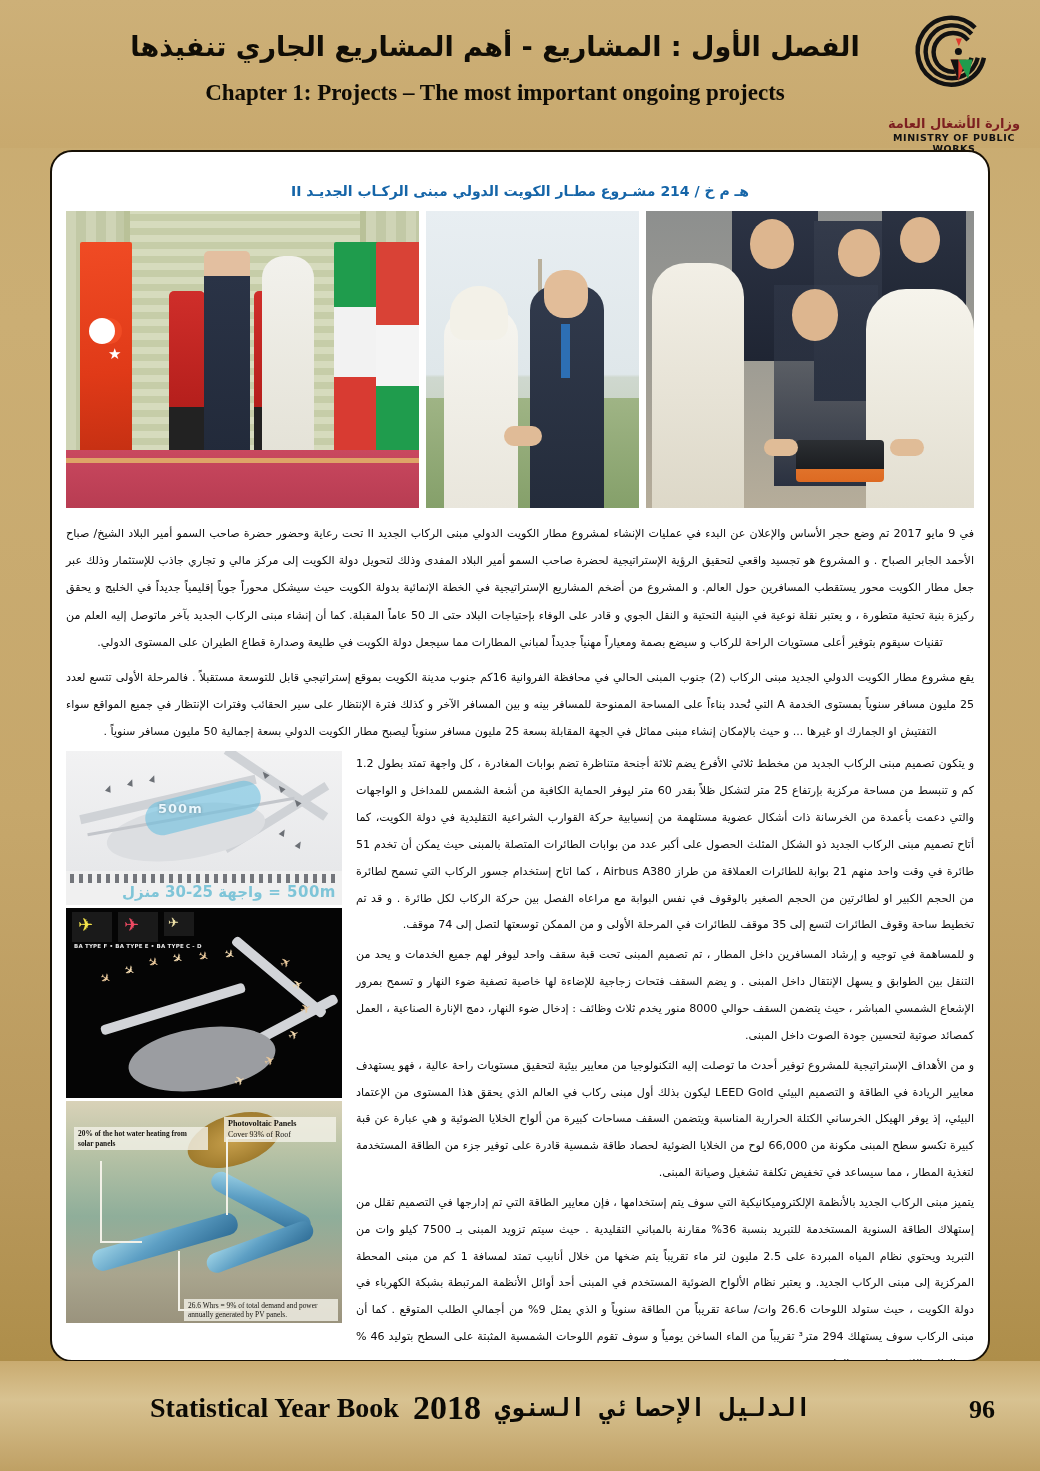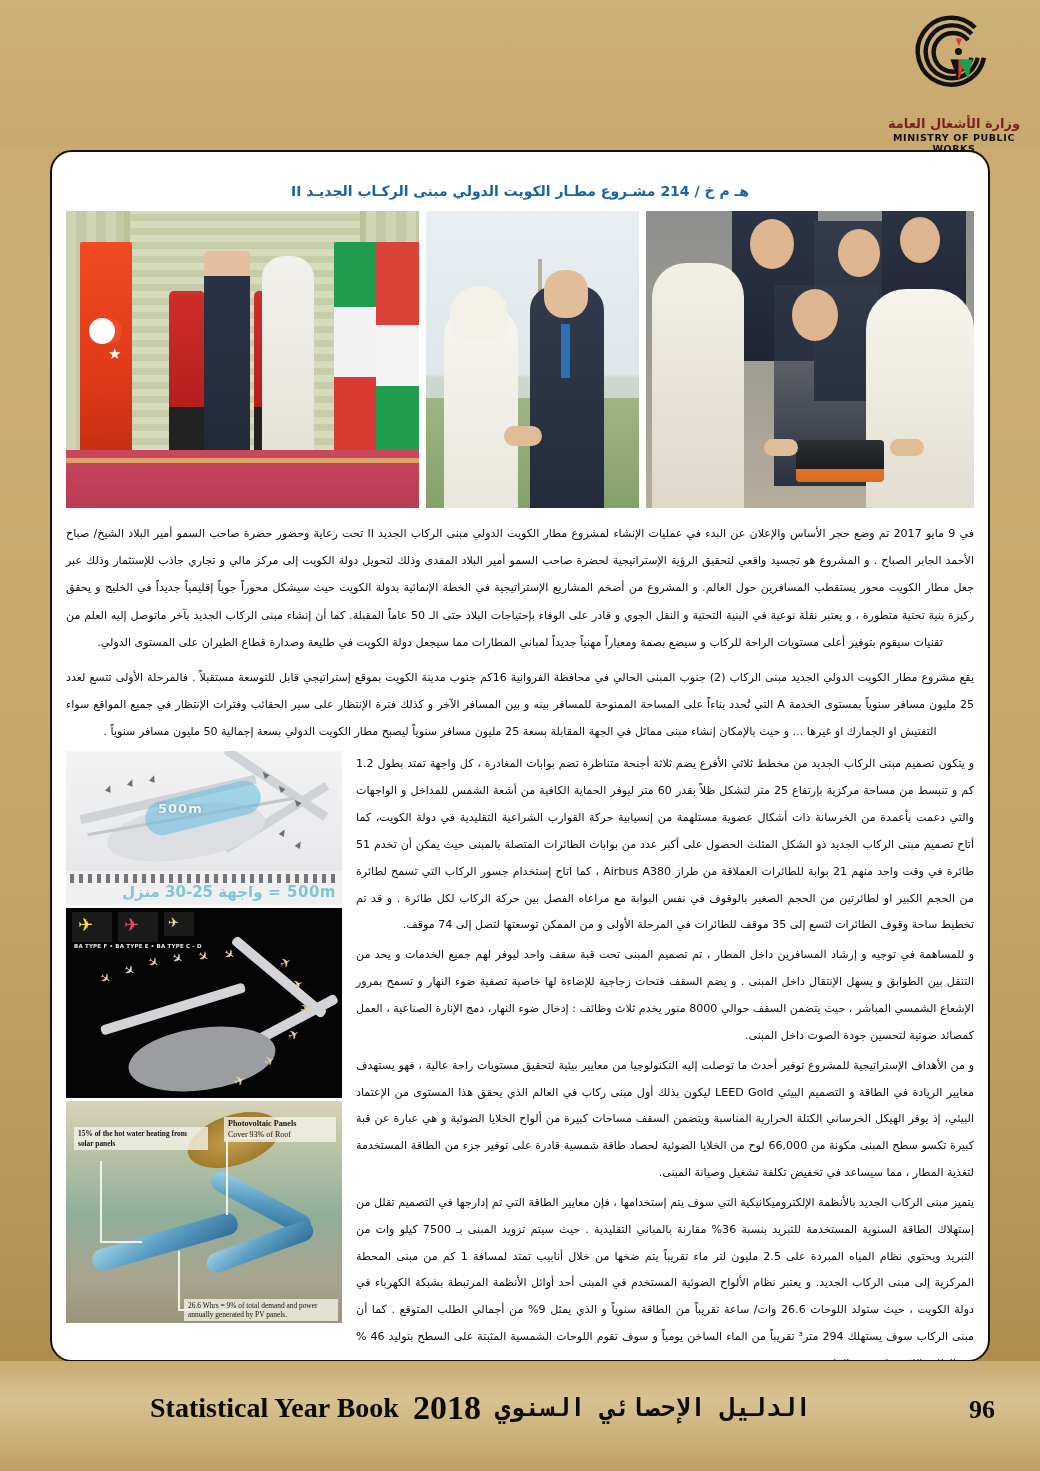--- a/index.html
+++ b/index.html
@@ -362,20 +362,22 @@
     font-weight: bold; font-size: 26px; color:#0c0a05;
   }
 </style>
 </head>
 <body>
 
 <div class="header">
   <div class="page-bg-band band-top"></div>
 
   <div class="header-titles">
+    <div class="title-ar">الفصل الأول : المشاريع - أهم المشاريع الجاري تنفيذها</div>
+    <div class="title-en">Chapter 1: Projects – The most important ongoing projects</div>
   </div>
 
   <div class="logo-block">
     <div class="logo-mark">
       <svg viewBox="0 0 100 100" width="88" height="88" aria-hidden="true">
         <g fill="none" stroke="#121212" stroke-width="5">
           <path d="M74 18 A38 38 0 1 0 84 52"></path>
           <path d="M70 25 A30 30 0 1 0 77 52"></path>
           <path d="M66 32 A22 22 0 1 0 70 52"></path>
         </g>
@@ -520,21 +522,21 @@
           <div class="wing w2"></div>
           <div class="wing w3"></div>
         </div>
         <div class="leader" style="left:34px; top:60px; width:2px; height:82px;"></div>
         <div class="leader" style="left:34px; top:140px; width:42px; height:2px;"></div>
         <div class="leader" style="left:160px; top:36px; width:2px; height:78px;"></div>
         <div class="leader" style="left:160px; top:36px; width:46px; height:2px;"></div>
         <div class="leader" style="left:112px; top:150px; width:2px; height:60px;"></div>
         <div class="leader" style="left:112px; top:208px; width:62px; height:2px;"></div>
 
-        <div class="ann ann-1">15% of the hot water heating from solar panels</div>
+        <div class="ann ann-1">20% of the hot water heating from solar panels</div>
         <div class="ann ann-2">
           <b>Photovoltaic Panels</b>
           <span>Cover 93% of Roof</span>
         </div>
         <div class="ann ann-3">26.6 Whrs = 9% of total demand and power annually generated by PV panels.</div>
       </div>
 
     </div>
   </div>
 

